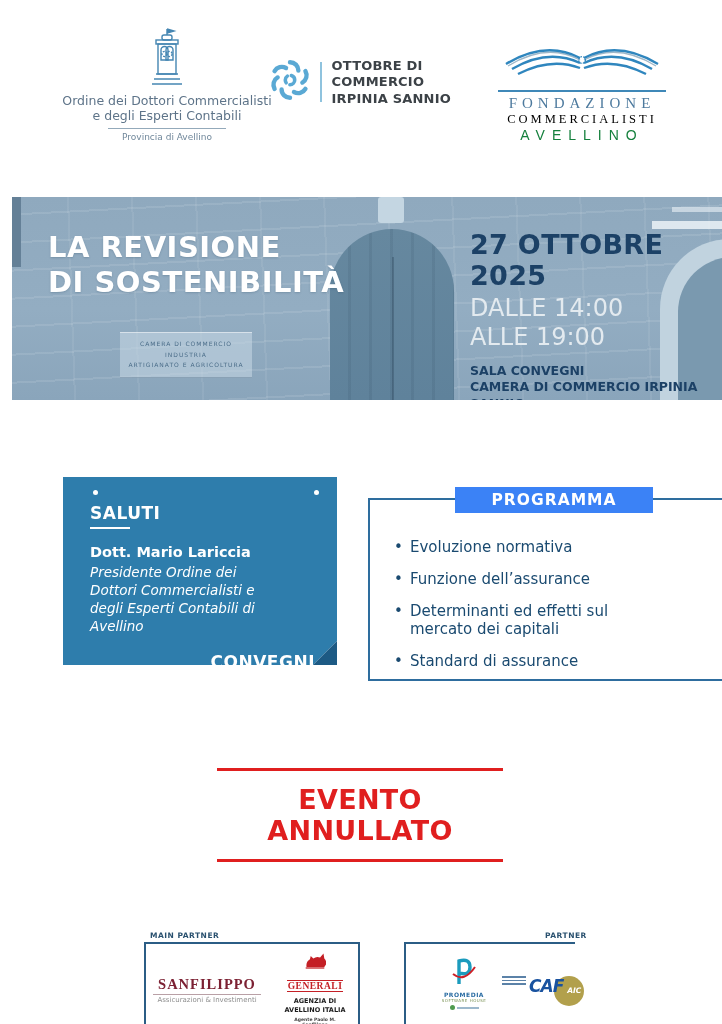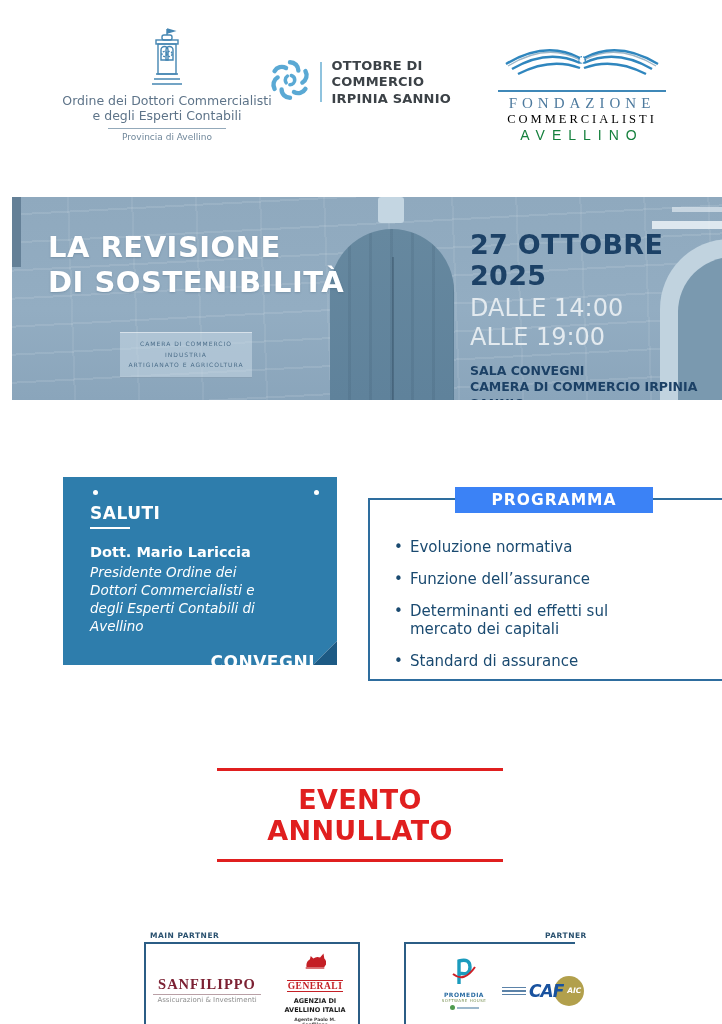--- a/index.html
+++ b/index.html
@@ -97,21 +97,21 @@
   .genr-name{font-family:"Liberation Serif",serif;font-size:9.5px;font-weight:700;color:#c41f25;letter-spacing:.5px;
         border-top:1px solid #c41f25;border-bottom:1px solid #c41f25;display:inline-block;padding:0 1px;}
   .genr-ag{font-size:6.5px;font-weight:800;color:#1c1c1c;line-height:1.4;margin-top:4px;}
   .genr-agent{font-size:4.5px;font-weight:700;color:#444;margin-top:2px;}
   .prom{position:absolute;left:26px;top:12px;width:64px;text-align:center;}
   .prom-name{font-size:6px;font-weight:700;color:#2a6ca3;letter-spacing:.5px;margin-top:1px;}
   .prom-sub{font-size:4px;color:#7a9256;letter-spacing:.5px;}
   .prom-badge{display:flex;justify-content:center;align-items:center;gap:2px;margin-top:2px;}
   .prom-badge .gdot{width:5px;height:5px;border-radius:50%;background:#4f9b4f;}
   .prom-badge .gline{width:22px;height:2px;background:#9db8cc;}
-  .caf{position:absolute;left:96px;top:32px;display:flex;align-items:center;}
+  .caf{position:absolute;left:96px;top:32px;display:flex;}
   .caf-lines{display:flex;flex-direction:column;gap:2px;margin-right:3px;}
   .caf-lines div{width:24px;height:1.5px;background:#5b82a8;}
   .caf-name{font-size:17px;font-weight:800;font-style:italic;color:#19529f;z-index:2;margin-right:-9px;letter-spacing:-1px;}
   .caf-circle{position:relative;width:30px;height:30px;border-radius:50%;background:#b2a04c;}
   .caf-badge{position:absolute;right:3px;top:10px;font-size:7.5px;font-weight:800;color:#fff;font-style:italic;}
 </style>
 </head>
 <body>
 
 <div id="page">

